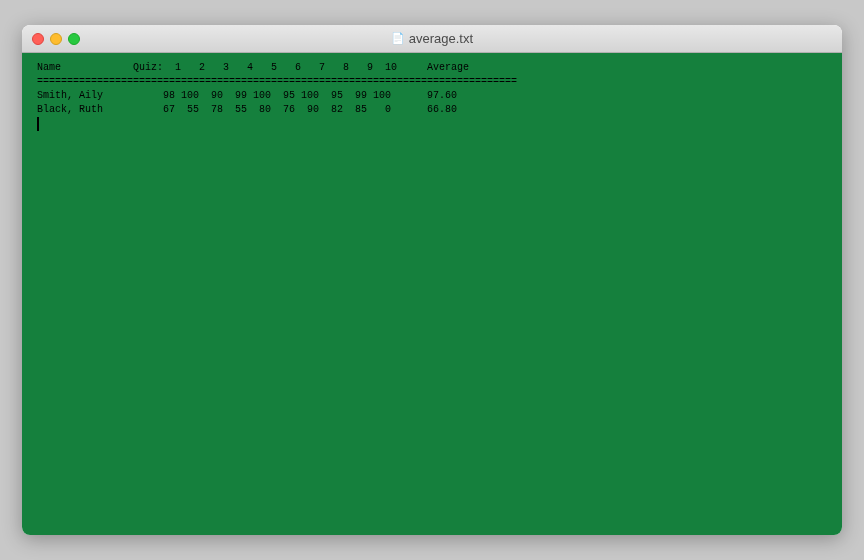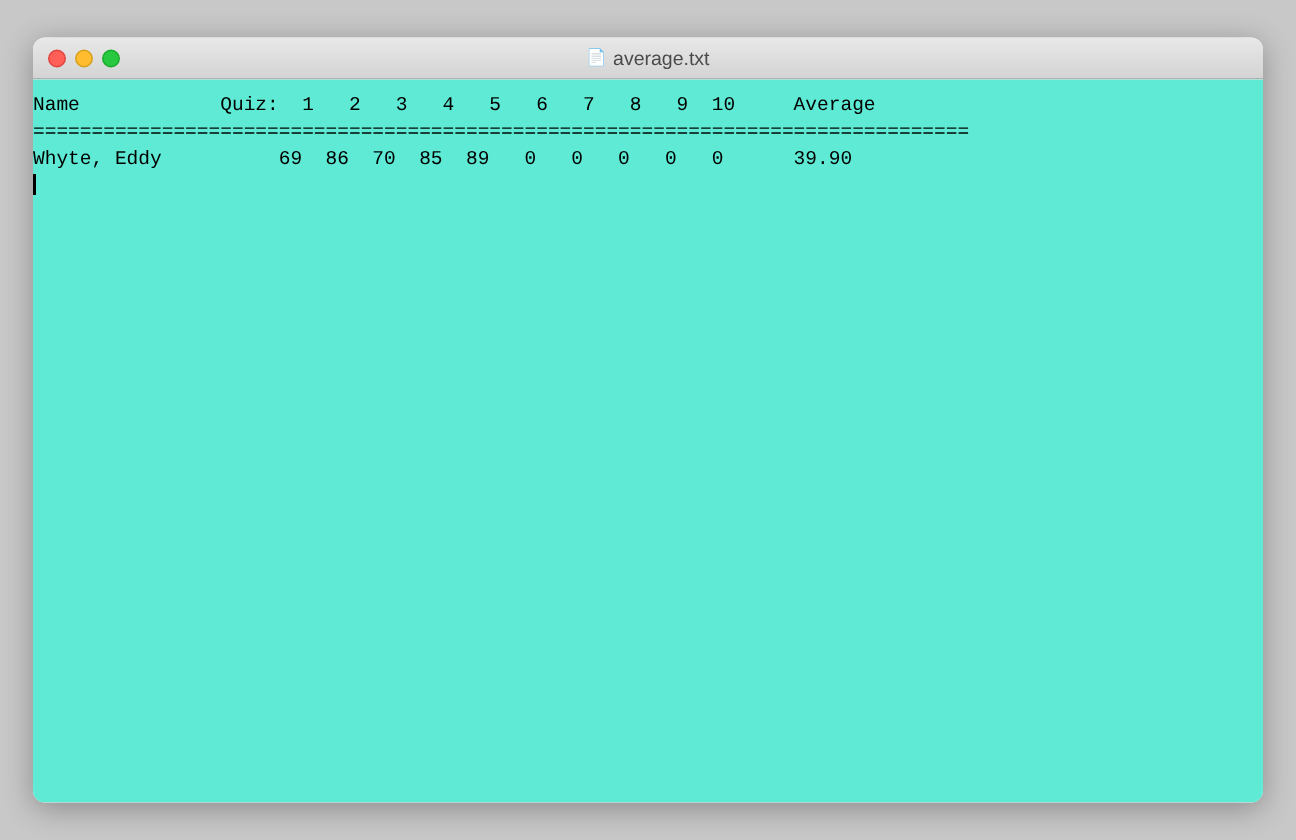--- a/index.html
+++ b/index.html
@@ -80,25 +80,25 @@
       gap: 4px;
     }
 
     .file-icon {
       font-size: 11px;
       color: #666;
     }
 
     .content {
       flex: 1;
-      padding: 8px 0;
+      padding: 8px 15px;
       font-family: 'Courier New', Courier, monospace;
-      font-size: 13px;
+      font-size: 10px;
       color: #000000;
-      background: #5eead4;
+      background: #15803d;
       overflow: auto;
       line-height: 1.4;
     }
 
     .text-line {
       white-space: pre;
       display: block;
     }
 
     .cursor-line {
@@ -130,18 +130,19 @@
       <div class="traffic-light maximize-btn"></div>
     </div>
     <div class="title-text">
       <span class="file-icon">📄</span>
       <span>average.txt</span>
     </div>
   </div>
   <div class="content">
     <span class="text-line">Name            Quiz:  1   2   3   4   5   6   7   8   9  10     Average</span>
     <span class="text-line">================================================================================</span>
-    <span class="text-line">Whyte, Eddy          69  86  70  85  89   0   0   0   0   0      39.90</span>
+    <span class="text-line">Smith, Aily          98 100  90  99 100  95 100  95  99 100      97.60</span>
+    <span class="text-line">Black, Ruth          67  55  78  55  80  76  90  82  85   0      66.80</span>
     <div class="cursor-line">
       <span class="cursor"></span>
     </div>
   </div>
 </div>
 
 </body></html>

